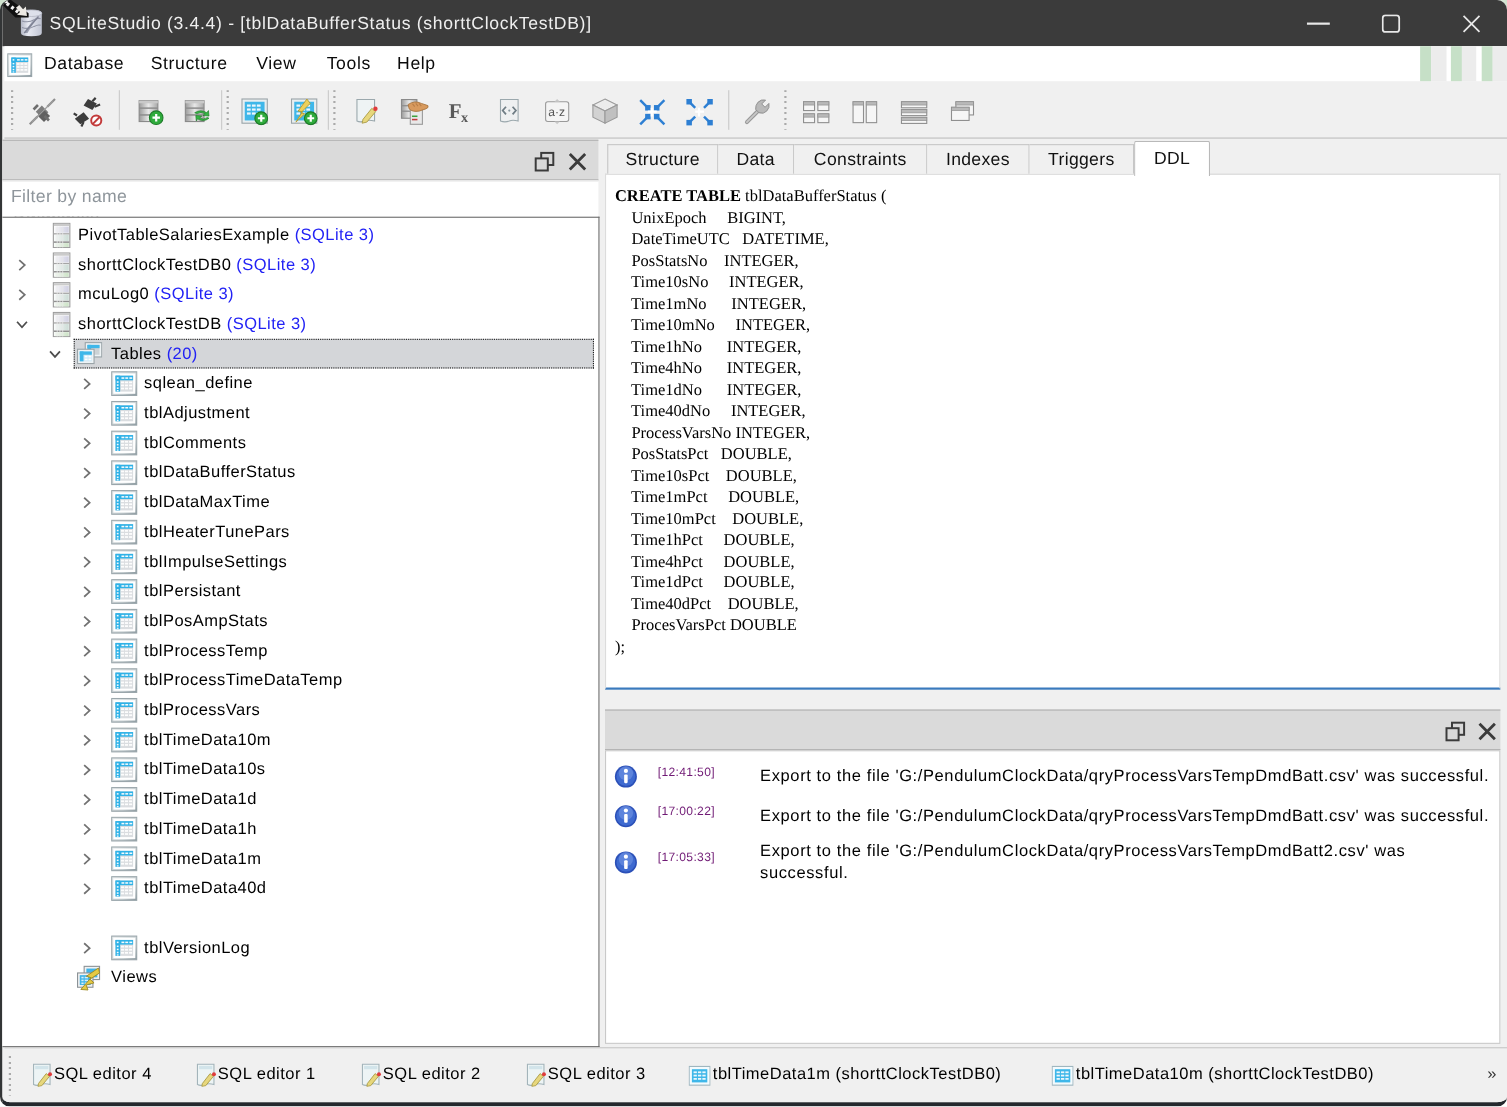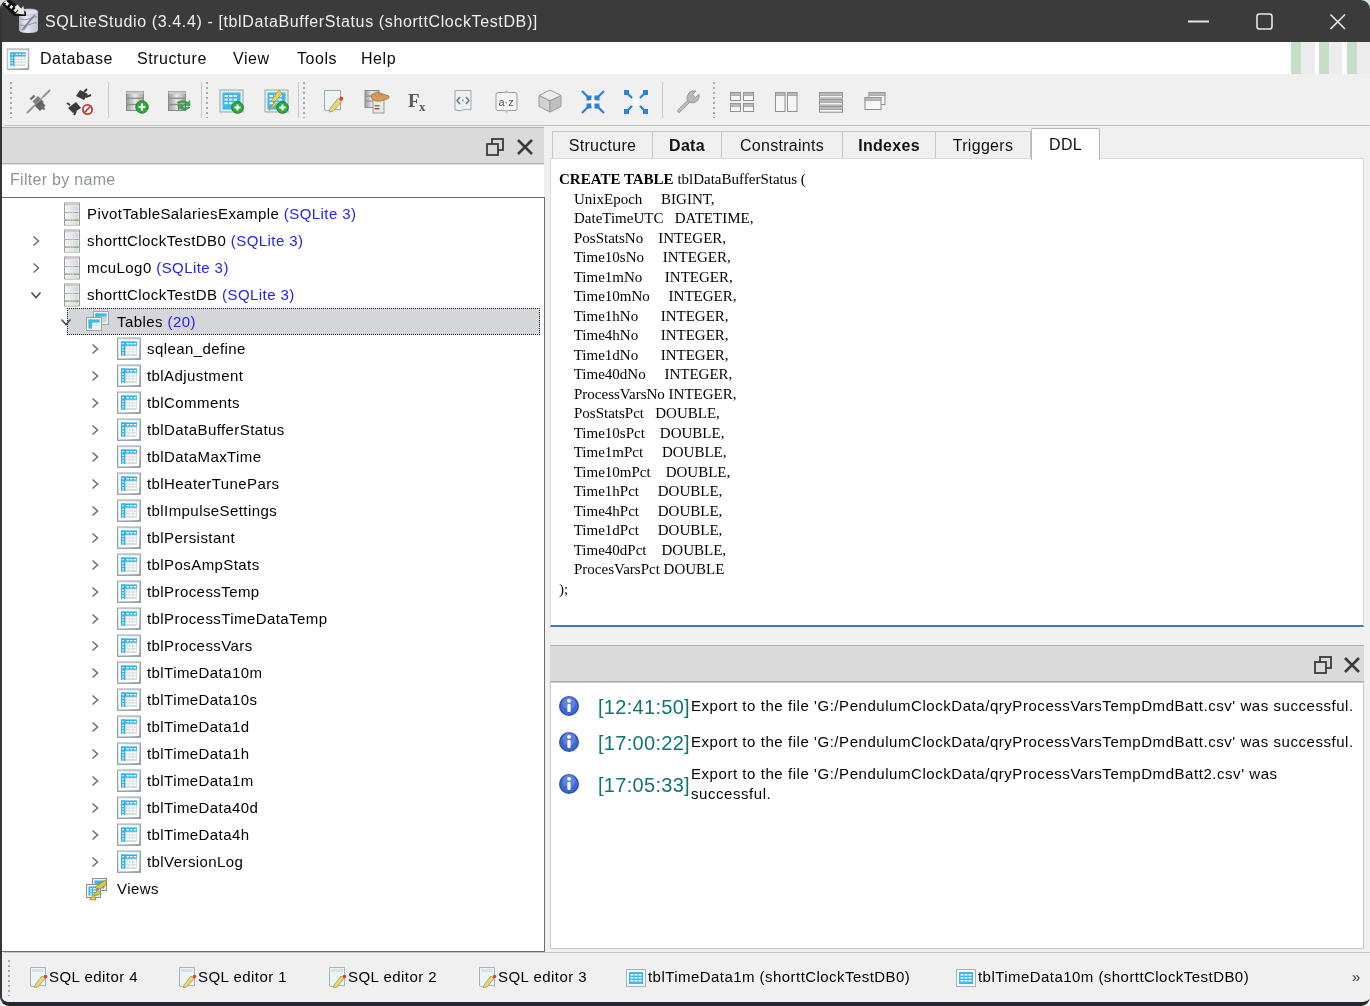--- a/index.html
+++ b/index.html
@@ -22,38 +22,38 @@
   .tsep { position:absolute; top:8px; height:36px; width:1px; background:#c9c9c9; }
   .thandle { position:absolute; top:8px; height:36px; width:2px;
      background-image:repeating-linear-gradient(to bottom,#aaa 0 2px,transparent 2px 5px); }
   
   .panel-header { position:absolute; background:#dadada; border-top:1px solid #b0b0b0; border-bottom:1px solid #b0b0b0; }
   .panel-title { position:absolute; font-size:16px; color:#1c1c1c; letter-spacing:0.2px;margin-top:48px; }
   .filter { position:absolute; left:0px; top:164px; width:542px; height:33px; background:#fff;
      border-top:1px solid #e3e3e3; }
   .filter span { position:absolute; left:8px; top:6px; font-size:16px; color:#8e959b; letter-spacing:0.3px; }
   .tree { position:absolute; left:0px; top:197px; width:543px; height:755px; background:#fff;
-     border:1px solid #6d6d6d; border-left:none;padding-left:16px; }
+     border:1px solid #6d6d6d; border-left:none; }
   .trow { position:absolute; height:27px; width:100%; }
   .trow .nm { position:absolute; top:4px; font-size:15px; letter-spacing:0.42px; color:#000; white-space:pre; }
   .trow .bl { color:#2222f5; }
   .chev { position:absolute; top:7px; width:12px; height:12px; }
   .tab { position:absolute; top:131px; height:28px; line-height:27px; font-size:16px; color:#111;
     text-align:center; letter-spacing:0.3px; border-top:1px solid #c6c6c6; border-right:1px solid #c6c6c6; background:#f0f0f0; }
   .tab.first { border-left:1px solid #c6c6c6; }
   .tab.active { background:#fff; top:128px; height:32px; line-height:31px; border:1px solid #b9b9b9; border-bottom:none; border-radius:2px 2px 0 0; z-index:3; }
   .ddl { position:absolute; left:548px; top:158px; width:814px; height:469px; background:#fff;
      border:1px solid #dcdcdc; border-bottom:2px solid #3a7abd; }
   .ddl pre { position:absolute; left:8px; top:11px; font-family:Liberation Serif, serif;
      font-size:15px; line-height:19.5px; color:#000; }
   .ddl pre b { font-weight:bold; }
   .statusbox { position:absolute; left:548px; top:682px; width:814px; height:267px; background:#fff;
      border:1px solid #c9c9c9; }
   .srow { position:absolute; left:0; width:100%; }
-  .srow .ts { position:absolute; left:47px; font-size:20px; letter-spacing:0.3px; color:#0f766e; }
+  .srow .ts { position:absolute; left:47px; font-size:11px; letter-spacing:0.3px; color:#701a75; }
   .srow .msg { position:absolute; left:140px; font-size:15px; letter-spacing:0.55px; color:#000; width:660px; line-height:20px; }
   
   .taskbar { position:absolute; left:2px; top:952px; width:1368px; height:50px; background:#f0f0f0;
      border-top:1px solid #c6c6c6; }
   .task { position:absolute; top:0; height:100%; font-size:15px; color:#000; }
   .task .lbl { position:absolute; left:24px; top:15px; white-space:nowrap; letter-spacing:0.45px; }
   
   svg { display:block; }
 </style>
 </head>
@@ -638,51 +638,42 @@
       </div>
 <div class="trow" style="top:597px">
         <svg class="chev" style="left:71px" width="12" height="12">
           <use href="#chev-r"></use>
         </svg>
         <svg class="abs" style="left:99px;top:1px" width="24" height="24">
           <use href="#tableicon"></use>
         </svg>
         <span class="nm" style="left:129px">tblTimeData40d</span>
       </div>
-<div class="trow" style="top:624px">
-        <svg class="chev" style="left:71px" width="12" height="12">
-          <use href="#chev-r"></use>
-        </svg>
-        <svg class="abs" style="left:99px;top:1px" width="24" height="24">
-          <use href="#tableicon"></use>
-        </svg>
-        <span class="nm" style="left:129px">tblTimeData4h</span>
-      </div>
 <div class="trow" style="top:651px">
         <svg class="chev" style="left:71px" width="12" height="12">
           <use href="#chev-r"></use>
         </svg>
         <svg class="abs" style="left:99px;top:1px" width="24" height="24">
           <use href="#tableicon"></use>
         </svg>
         <span class="nm" style="left:129px">tblVersionLog</span>
       </div>
 <div class="trow" style="top:678px">
         <svg class="abs" style="left:67px;top:1px" width="24" height="24">
           <use href="#viewsicon"></use>
         </svg>
         <span class="nm" style="left:99px">Views</span>
       </div>
 </div>
 
   <div class="abs" style="left:548px;top:158px;width:814px;height:1px;background:#b9b9b9;"></div>
   <div class="tab first" style="left:550px;width:101px;">Structure</div>
-  <div class="tab" style="left:651px;width:69px;font-weight:bold;">Data</div>
+  <div class="tab" style="left:651px;width:69px;">Data</div>
   <div class="tab" style="left:720px;width:121px;">Constraints</div>
-  <div class="tab" style="left:841px;width:93px;font-weight:bold;">Indexes</div>
+  <div class="tab" style="left:841px;width:93px;">Indexes</div>
   <div class="tab" style="left:934px;width:95px;">Triggers</div>
   <div class="tab active" style="left:1029px;width:69px;">DDL</div>
   <div class="ddl">
       <pre><b>CREATE TABLE</b> tblDataBufferStatus (
     UnixEpoch     BIGINT,
     DateTimeUTC   DATETIME,
     PosStatsNo    INTEGER,
     Time10sNo     INTEGER,
     Time1mNo      INTEGER,
     Time10mNo     INTEGER,

